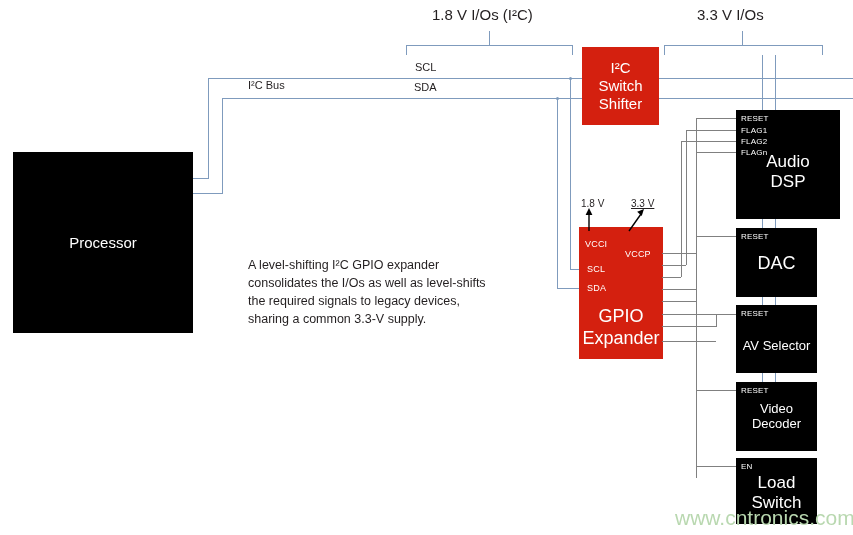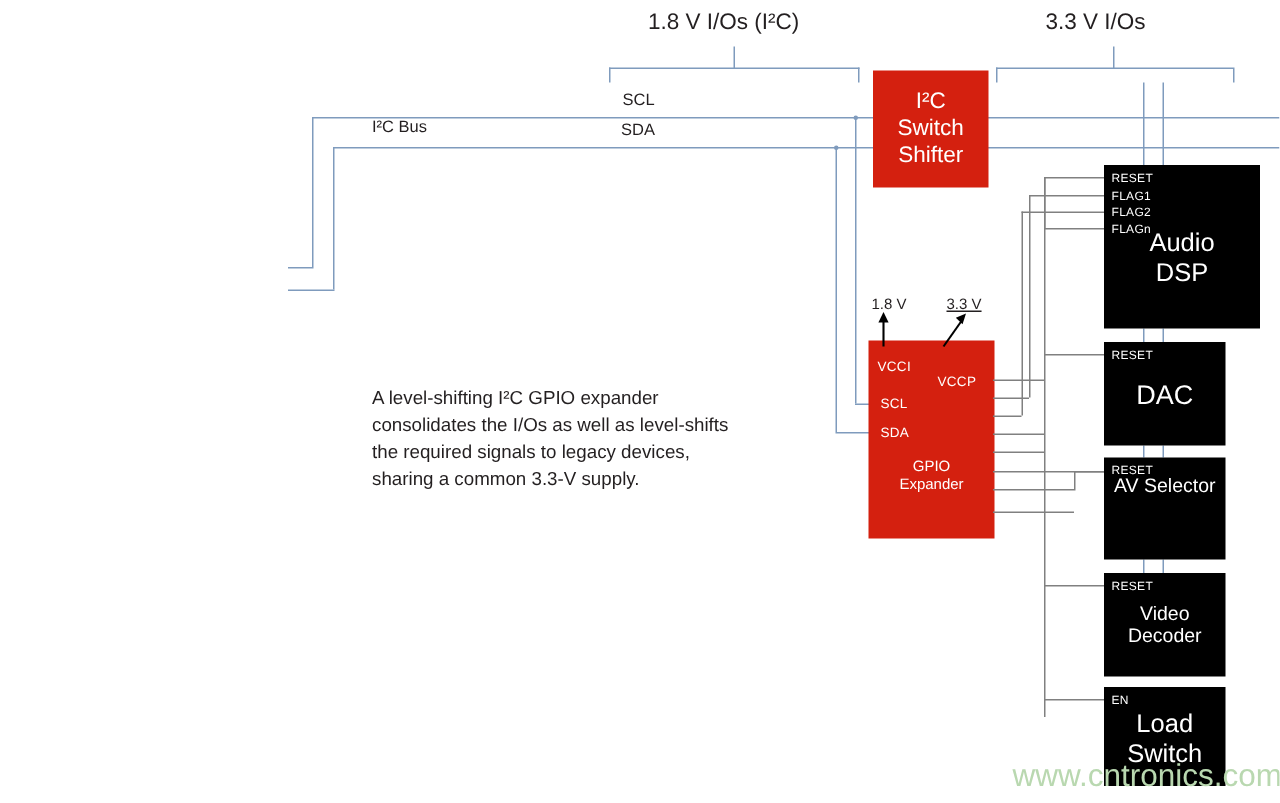--- a/index.html
+++ b/index.html
@@ -112,31 +112,34 @@
   <div class="lbl" style="left:248px;top:79px;">
     <span>I²C Bus</span>
   </div>
   <div class="lbl" style="left:415px;top:61px;">
     <span>SCL</span>
   </div>
   <div class="lbl" style="left:414px;top:81px;">
     <span>SDA</span>
   </div>
 
+  <div class="blk dev" style="left:13px;top:152px;width:180px;height:181px;">
+    <div class="title proc">Processor</div>
+  </div>
 
   <div class="blk red" style="left:583px;top:48px;width:75px;height:76px;">
     <div class="title">
       <span>I²C</span><br>
       <span>Switch</span><br>
       <span>Shifter</span>
     </div>
   </div>
 
   <div class="blk red" style="left:580px;top:228px;width:82px;height:130px;">
-    <div class="title" style="position:absolute;left:0;right:0;top:78px;font-size:10px;">
+    <div class="title" style="position:absolute;left:0;right:0;top:78px;font-size:18px;">
       <span>GPIO</span><br>
       <span>Expander</span>
     </div>
     <div class="rpin" style="left:5px;top:11px;">VCCI</div>
     <div class="rpin" style="left:45px;top:11px;margin-top:10px;">VCCP</div>
     <div class="rpin" style="left:7px;top:36px;">SCL</div>
     <div class="rpin" style="left:7px;top:55px;">SDA</div>
   </div>
 
   <div class="volt" style="left:581px;top:198px;">1.8 V</div>
@@ -197,21 +200,21 @@
     <div class="pin" style="left:5px;top:27px;">FLAG2</div>
     <div class="pin" style="left:5px;top:38px;">FLAGn</div>
   </div>
 
   <div class="blk dev" style="left:736px;top:228px;width:81px;height:69px;">
     <div class="title" style="position:absolute;left:0;right:0;top:25px;font-size:18px;">DAC</div>
     <div class="pin" style="left:5px;top:4px;">RESET</div>
   </div>
 
   <div class="blk dev" style="left:736px;top:305px;width:81px;height:68px;">
-    <div class="title small" style="position:absolute;left:0;right:0;top:12px;">AV Selector</div>
+    <div class="title small" style="position:absolute;left:0;right:0;top:34px;">AV Selector</div>
     <div class="pin" style="left:5px;top:4px;">RESET</div>
   </div>
 
   <div class="blk dev" style="left:736px;top:382px;width:81px;height:69px;">
     <div class="title small" style="position:absolute;left:0;right:0;top:20px;">
       <span>Video</span><br>
       <span>Decoder</span>
     </div>
     <div class="pin" style="left:5px;top:4px;">RESET</div>
   </div>

